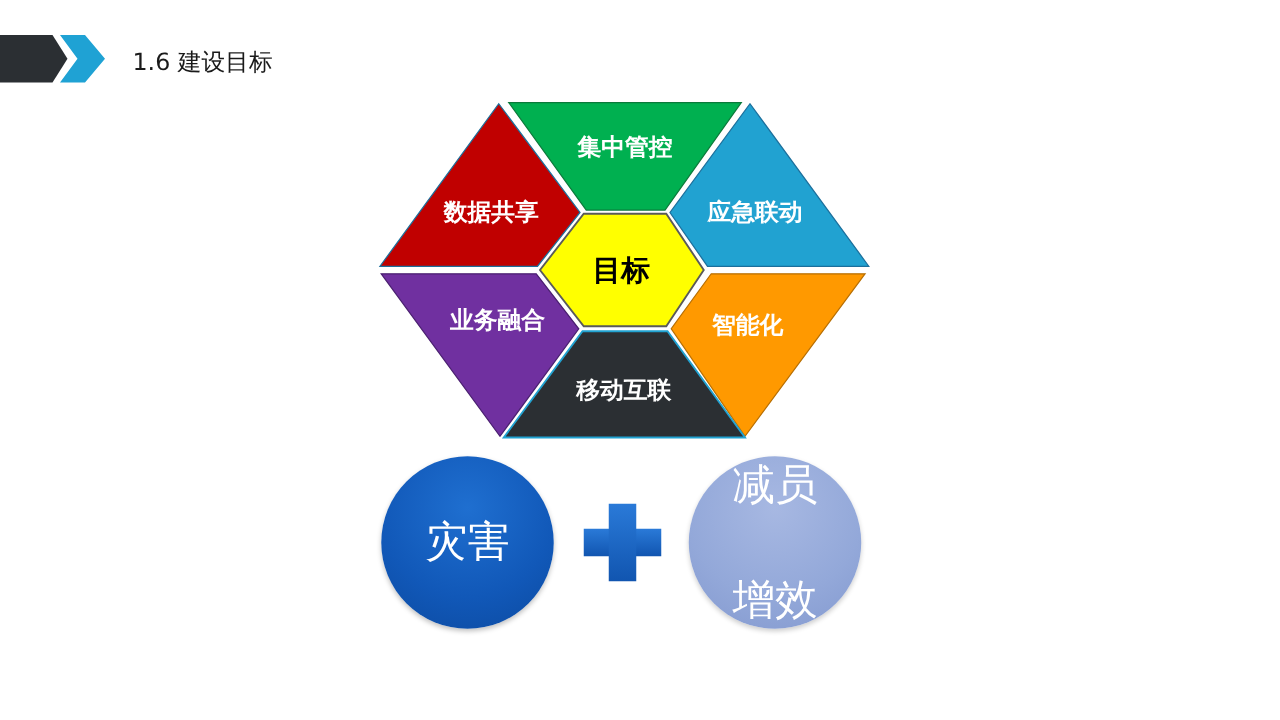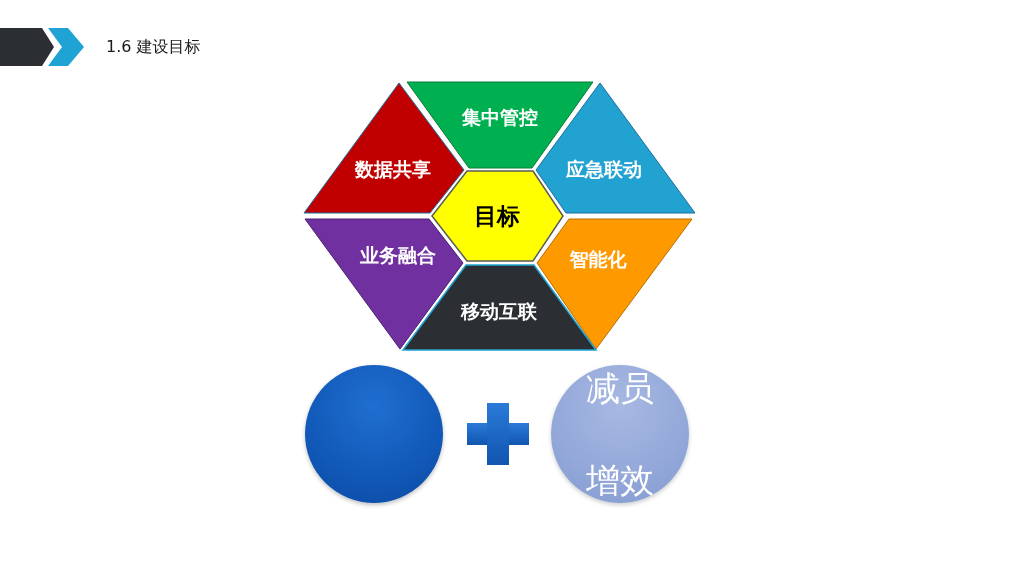--- a/index.html
+++ b/index.html
@@ -1,17 +1,17 @@
 <!DOCTYPE html>
 <html><head>
 <meta charset="utf-8">
 <style>
   html, body { margin:0; padding:0; background:#ffffff; }
   body { width:1024px; height:576px; position:relative; overflow:hidden; font-family:"DejaVu Sans", sans-serif; }
-  .header-title { position:absolute; left:106px; top:37px; font-size:16px; color:#1a1a1a; font-family:"DejaVu Sans", sans-serif; }
+  .header-title { position:absolute; left:106px; top:37px; font-size:19px; color:#1a1a1a; font-family:"DejaVu Sans", sans-serif; }
   .hex-label { font-family:"DejaVu Sans", sans-serif; font-weight:bold; fill:#ffffff; }
   .center-label { font-family:"DejaVu Sans", sans-serif; font-weight:bold; fill:#000000; }
   .circle { position:absolute; border-radius:50%; display:flex; flex-direction:column; align-items:center; justify-content:center; color:#ffffff; font-size:34px; line-height:46px; font-family:"DejaVu Sans", sans-serif; }
   .circle-left { left:305px; top:365px; width:138px; height:138px; background:radial-gradient(circle at 50% 30%, #1f6fd0 0%, #1158b8 60%, #0c4aa0 100%); box-shadow:0 2px 4px rgba(0,0,0,0.25); }
   .circle-right { left:551px; top:365px; width:138px; height:138px; background:radial-gradient(circle at 50% 30%, #a7b8e2 0%, #93a8d9 60%, #8399cf 100%); box-shadow:0 2px 4px rgba(0,0,0,0.2);justify-content:space-between; }
   .plus { position:absolute; left:467px; top:403px; width:62px; height:62px; }
   .plus .h { position:absolute; left:0; top:20px; width:62px; height:22px; background:linear-gradient(#2a7ad8,#1155b0); }
   .plus .v { position:absolute; left:20px; top:0; width:22px; height:62px; background:linear-gradient(#2a7ad8,#1155b0); }
 </style>
 </head>
@@ -48,20 +48,21 @@
     <polygon points="466,265 534,265 596,350 403,350" fill="#2b2f33" stroke="#21a2d1" stroke-width="1.5"></polygon>
     <text class="hex-label" x="499" y="318" font-size="19" text-anchor="middle">移动互联</text>
   </g>
   <g>
     <polygon points="467,171 533,171 563,216 533,261 467,261 432,216" fill="#ffff00" stroke="#5a5a5a" stroke-width="1.5"></polygon>
     <text class="center-label" x="497" y="224" font-size="23" text-anchor="middle">目标</text>
   </g>
 </svg>
 
 <div class="circle circle-left">
+  <span>灾害</span>
 </div>
 <div class="plus">
   <div class="h"></div>
     <div class="v"></div>
 </div>
 <div class="circle circle-right">
   <span>减员</span>
   <span>增效</span>
 </div>
 

